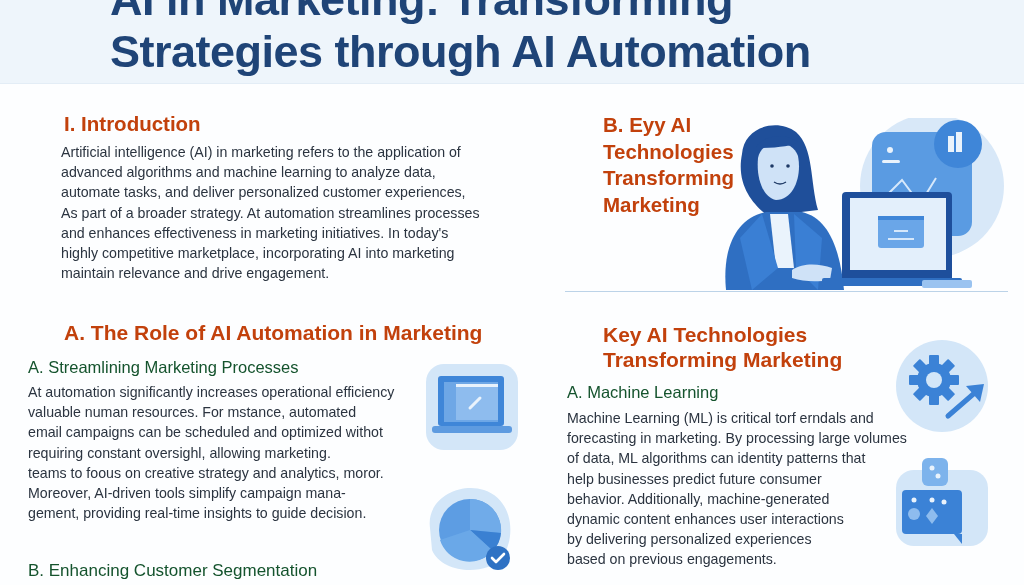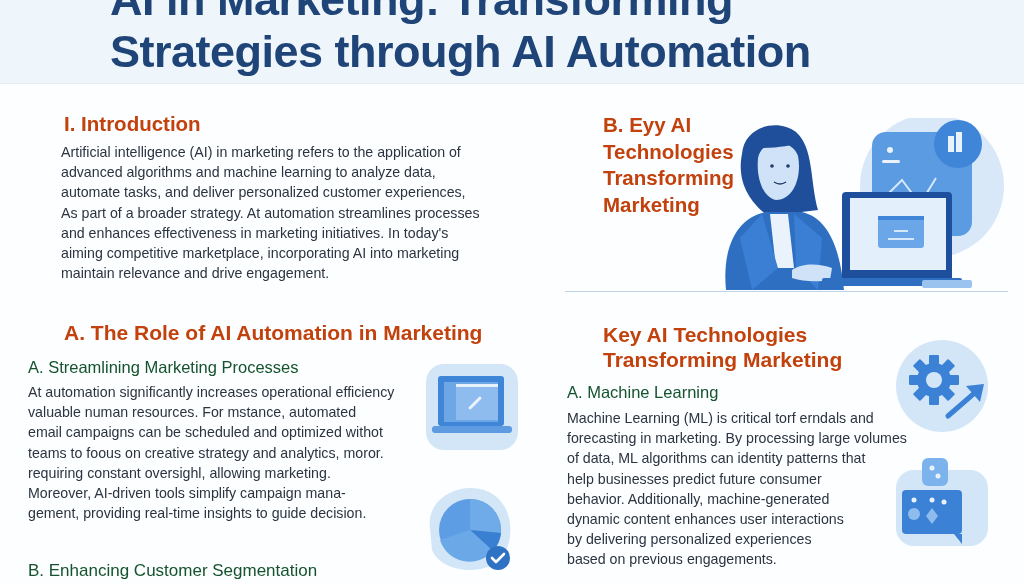--- a/index.html
+++ b/index.html
@@ -39,32 +39,32 @@
   </div>
 </div>
 
 <div class="h2" style="left:28px; top:111px; font-size:20.5px;">I. Introduction</div>
 <div class="p" style="left:16px; top:142px;margin-left:45px;">
   <span>Artificial intelligence (AI) in marketing refers to the application of</span>
   <span>advanced algorithms and machine learning to analyze data,</span>
   <span>automate tasks, and deliver personalized customer experiences,</span>
   <span>As part of a broader strategy. At automation streamlines processes</span>
   <span>and enhances effectiveness in marketing initiatives. In today's</span>
-  <span>aiming competitive marketplace, incorporating AI into marketing</span>
+  <span>highly competitive marketplace, incorporating AI into marketing</span>
   <span>maintain relevance and drive engagement.</span>
 </div>
 
 <div class="h2" style="left:28px; top:320px;">A. The Role of AI Automation in Marketing</div>
 <div class="h3" style="left:28px; top:356px;">A. Streamlining Marketing Processes</div>
 <div class="p" style="left:28px; top:382px;">
   <span>At automation significantly increases operational efficiency</span>
   <span>valuable numan resources. For mstance, automated</span>
   <span>email campaigns can be scheduled and optimized withot</span>
+  <span>requiring constant oversighl, allowing marketing.</span>
   <span>teams to foous on creative strategy and analytics, moror.</span>
-  <span>requiring constant oversighl, allowing marketing.</span>
   <span>Moreover, AI-driven tools simplify campaign mana-</span>
   <span>gement, providing real-time insights to guide decision.</span>
 </div>
 <div class="h3" style="left:28px; top:560px; font-size:17px;">B. Enhancing Customer Segmentation</div>
 
 <div class="icon-wrap" style="left:424px; top:362px;">
   <svg width="96" height="92" viewBox="0 0 96 92">
     <rect x="2" y="2" width="92" height="86" rx="18" fill="#d3e6f8"></rect>
     <rect x="14" y="14" width="66" height="50" rx="3" fill="#3f86d8"></rect>
     <rect x="20" y="20" width="54" height="40" fill="#6ea7e6"></rect>

